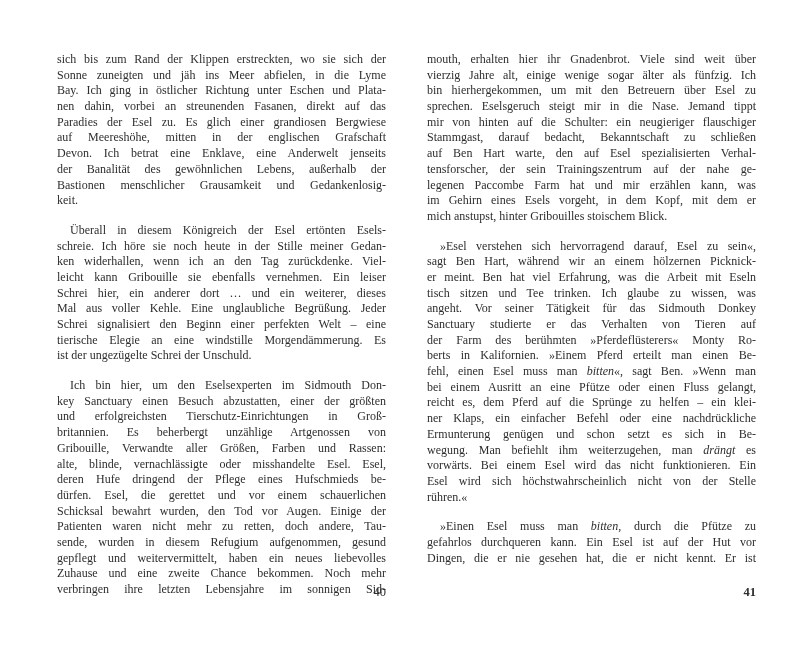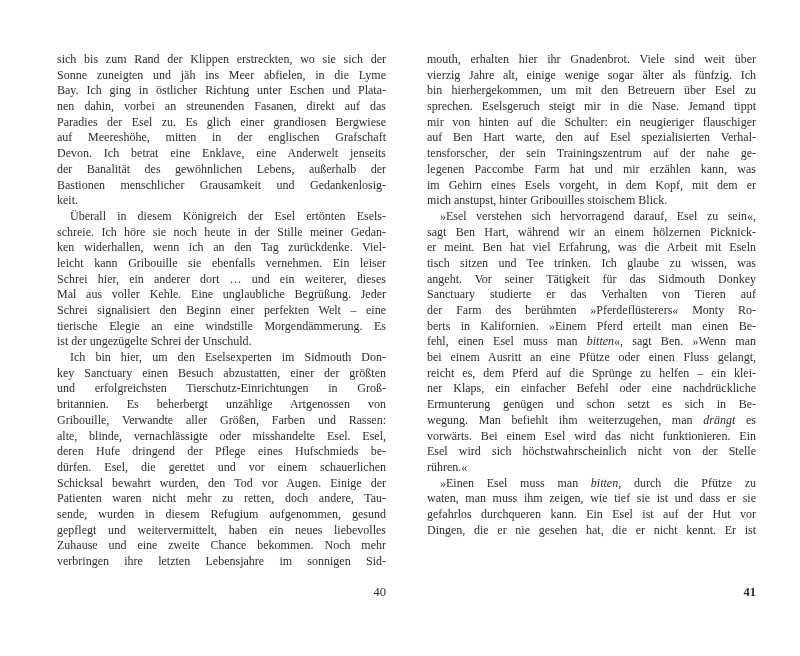--- a/index.html
+++ b/index.html
@@ -29,20 +29,21 @@
     text-align: justify;
     text-align-last: justify;
     overflow: hidden;
     white-space: normal;
   }
   .ln.end {
     text-align-last: left;
   }
   .ln.ind {
     text-indent: 13px;
+    margin-top: 14px;
   }
   .folio {
     position: absolute;
     top: 585px;
     width: 329px;
     text-align: right;
     font-size: 12.5px;
     line-height: 15px;
     color: #2d2d2d;
   }
@@ -87,20 +88,21 @@
     <div class="ln">Zuhause und eine zweite Chance bekommen. Noch mehr</div>
     <div class="ln">verbringen ihre letzten Lebensjahre im sonnigen Sid-</div>
   </div>
 
 <div class="page right">
     <div class="ln">mouth, erhalten hier ihr Gnadenbrot. Viele sind weit über</div>
     <div class="ln">vierzig Jahre alt, einige wenige sogar älter als fünfzig. Ich</div>
     <div class="ln">bin hierhergekommen, um mit den Betreuern über Esel zu</div>
     <div class="ln">sprechen. Eselsgeruch steigt mir in die Nase. Jemand tippt</div>
     <div class="ln">mir von hinten auf die Schulter: ein neugieriger flauschiger</div>
+    <div class="ln">Stammgast, darauf bedacht, Bekanntschaft zu schließen</div>
     <div class="ln">auf Ben Hart warte, den auf Esel spezialisierten Verhal-</div>
     <div class="ln">tensforscher, der sein Trainingszentrum auf der nahe ge-</div>
     <div class="ln">legenen Paccombe Farm hat und mir erzählen kann, was</div>
     <div class="ln">im Gehirn eines Esels vorgeht, in dem Kopf, mit dem er</div>
     <div class="ln end">mich anstupst, hinter Gribouilles stoischem Blick.</div>
     <div class="ln ind">»Esel verstehen sich hervorragend darauf, Esel zu sein«,</div>
     <div class="ln">sagt Ben Hart, während wir an einem hölzernen Picknick-</div>
     <div class="ln">er meint. Ben hat viel Erfahrung, was die Arbeit mit Eseln</div>
     <div class="ln">tisch sitzen und Tee trinken. Ich glaube zu wissen, was</div>
     <div class="ln">angeht. Vor seiner Tätigkeit für das Sidmouth Donkey</div>
@@ -110,20 +112,19 @@
     <div class="ln">fehl, einen Esel muss man <i>bitten</i>«, sagt Ben. »Wenn man</div>
     <div class="ln">bei einem Ausritt an eine Pfütze oder einen Fluss gelangt,</div>
     <div class="ln">reicht es, dem Pferd auf die Sprünge zu helfen – ein klei-</div>
     <div class="ln">ner Klaps, ein einfacher Befehl oder eine nachdrückliche</div>
     <div class="ln">Ermunterung genügen und schon setzt es sich in Be-</div>
     <div class="ln">wegung. Man befiehlt ihm weiterzugehen, man <i>drängt</i> es</div>
     <div class="ln">vorwärts. Bei einem Esel wird das nicht funktionieren. Ein</div>
     <div class="ln">Esel wird sich höchstwahrscheinlich nicht von der Stelle</div>
     <div class="ln end">rühren.«</div>
     <div class="ln ind">»Einen Esel muss man <i>bitten</i>, durch die Pfütze zu</div>
-    <div class="ln">waten, man muss ihm zeigen, wie tief sie ist und dass er sie</div>
     <div class="ln">gefahrlos durchqueren kann. Ein Esel ist auf der Hut vor</div>
     <div class="ln">Dingen, die er nie gesehen hat, die er nicht kennt. Er ist</div>
   </div>
 
 <div class="folio left">40</div>
 
 <div class="folio right">41</div>
 
 </body></html>

